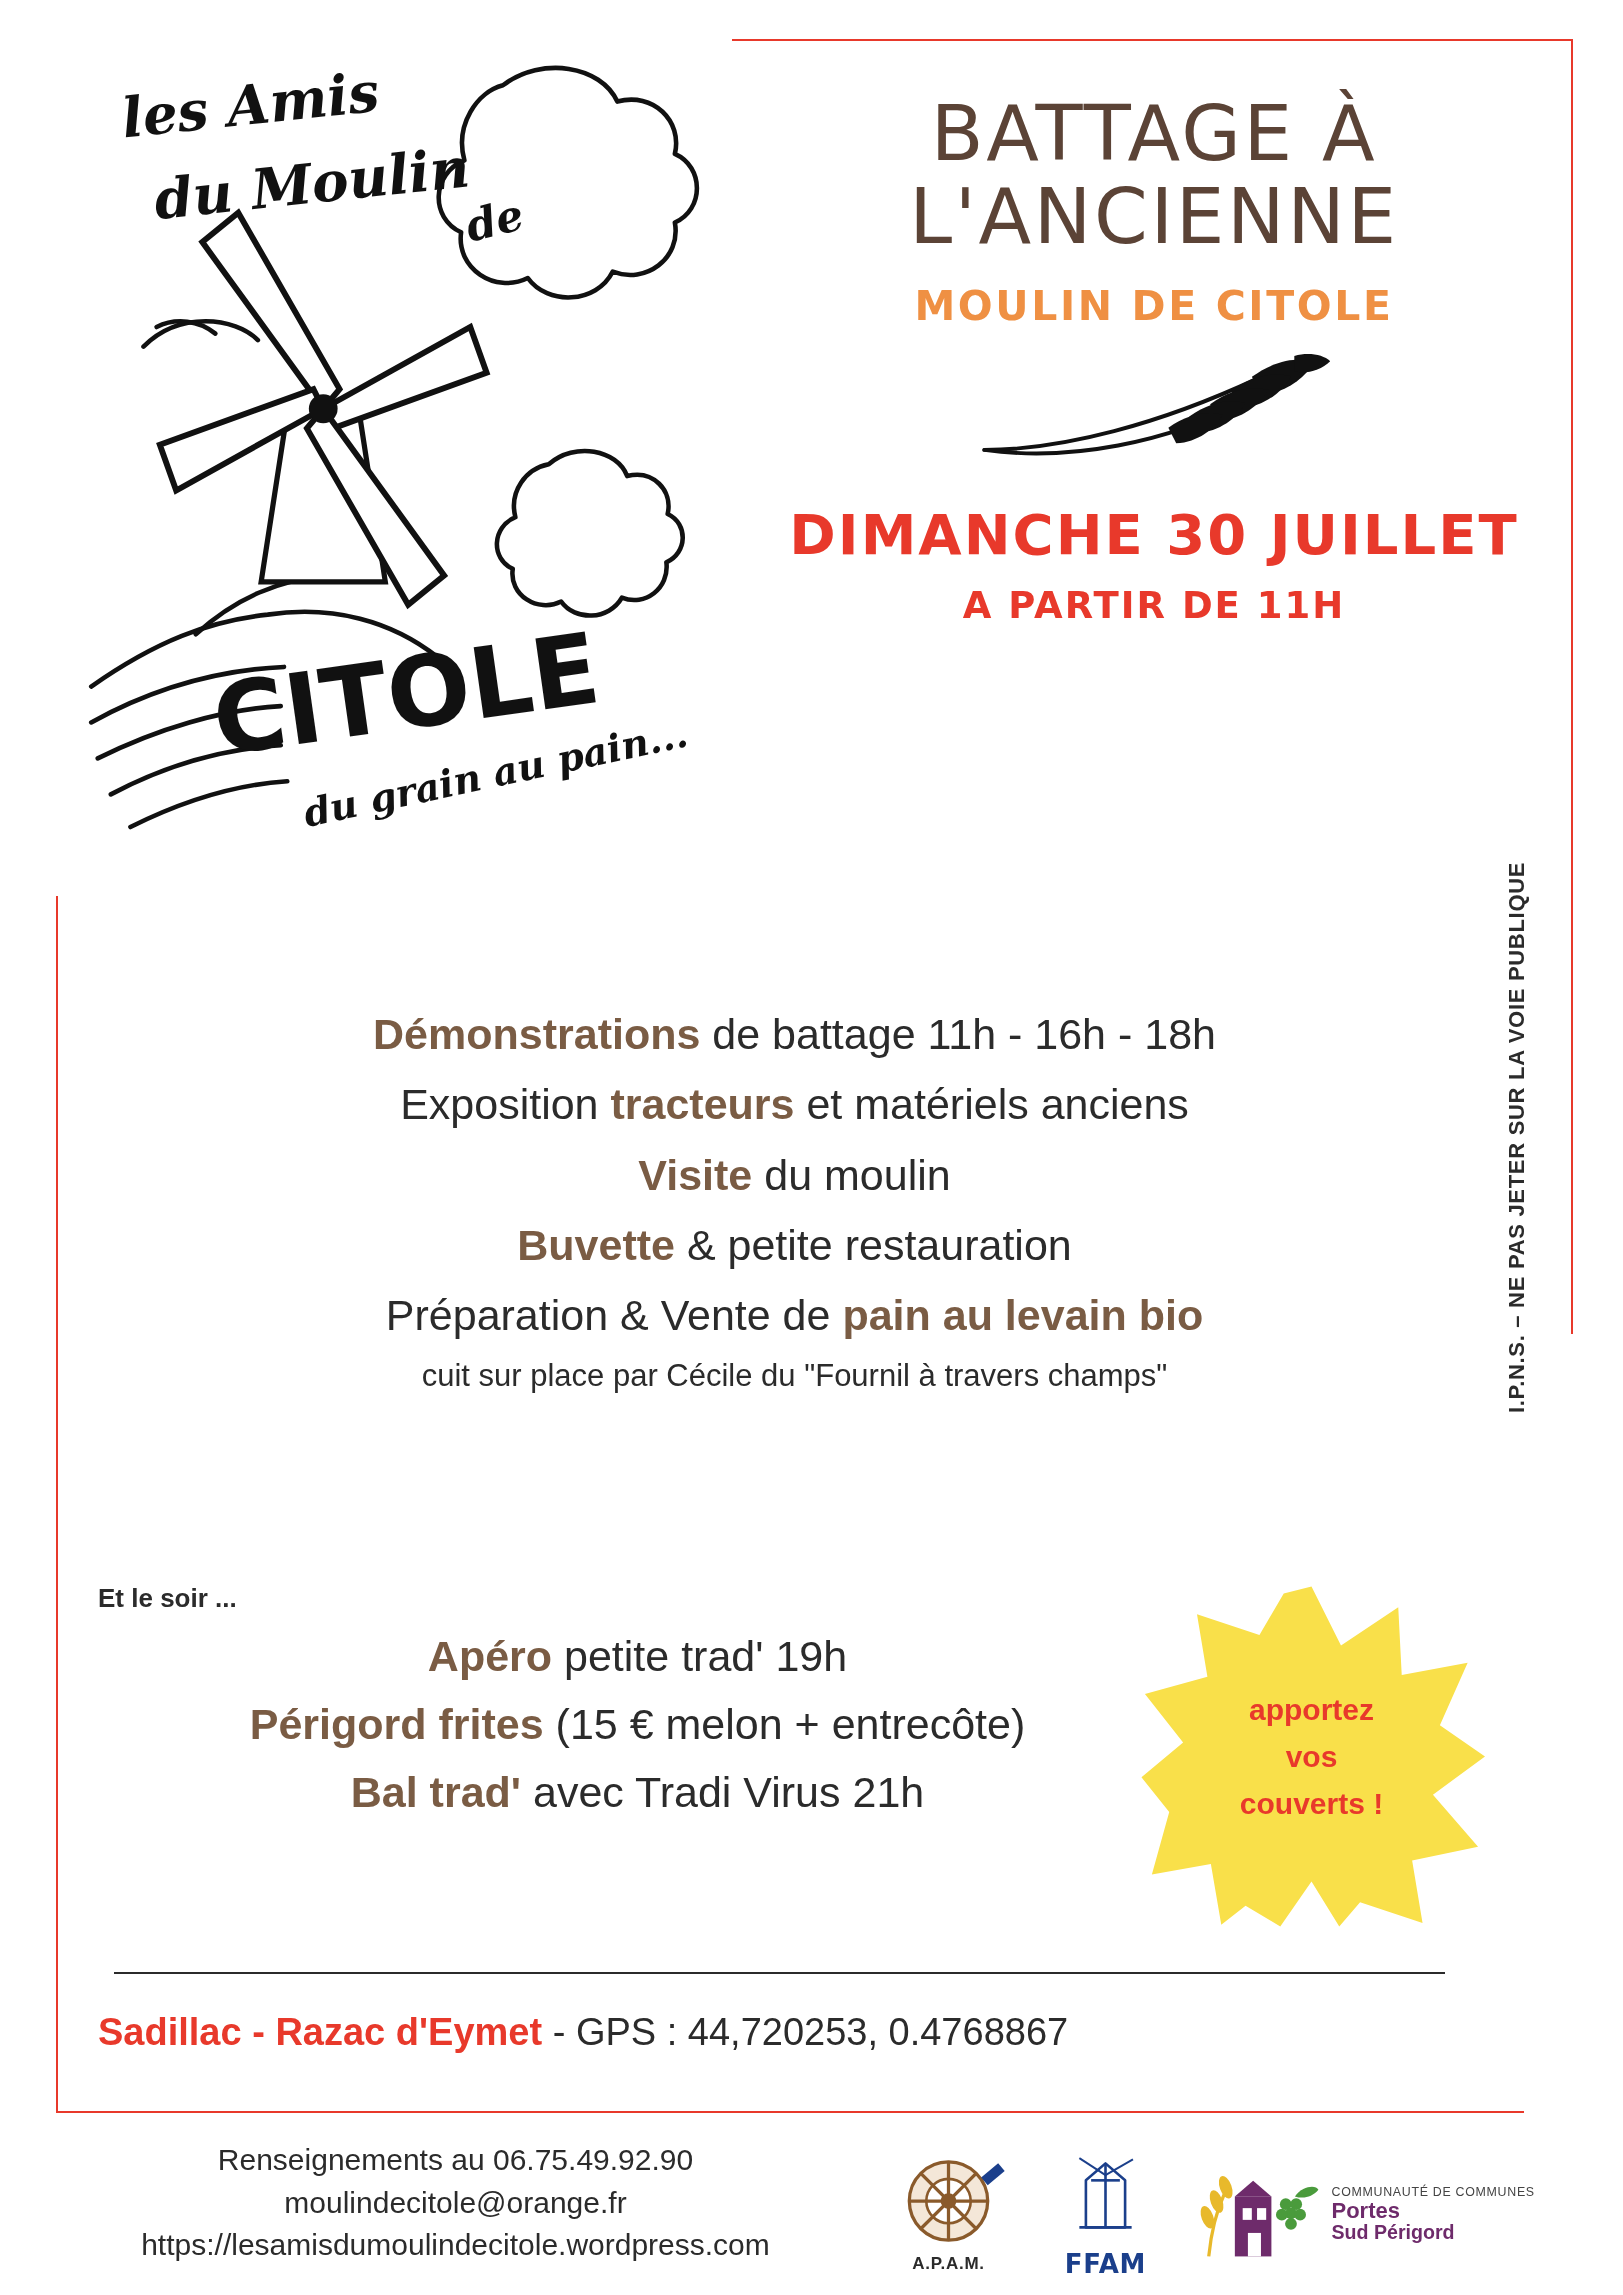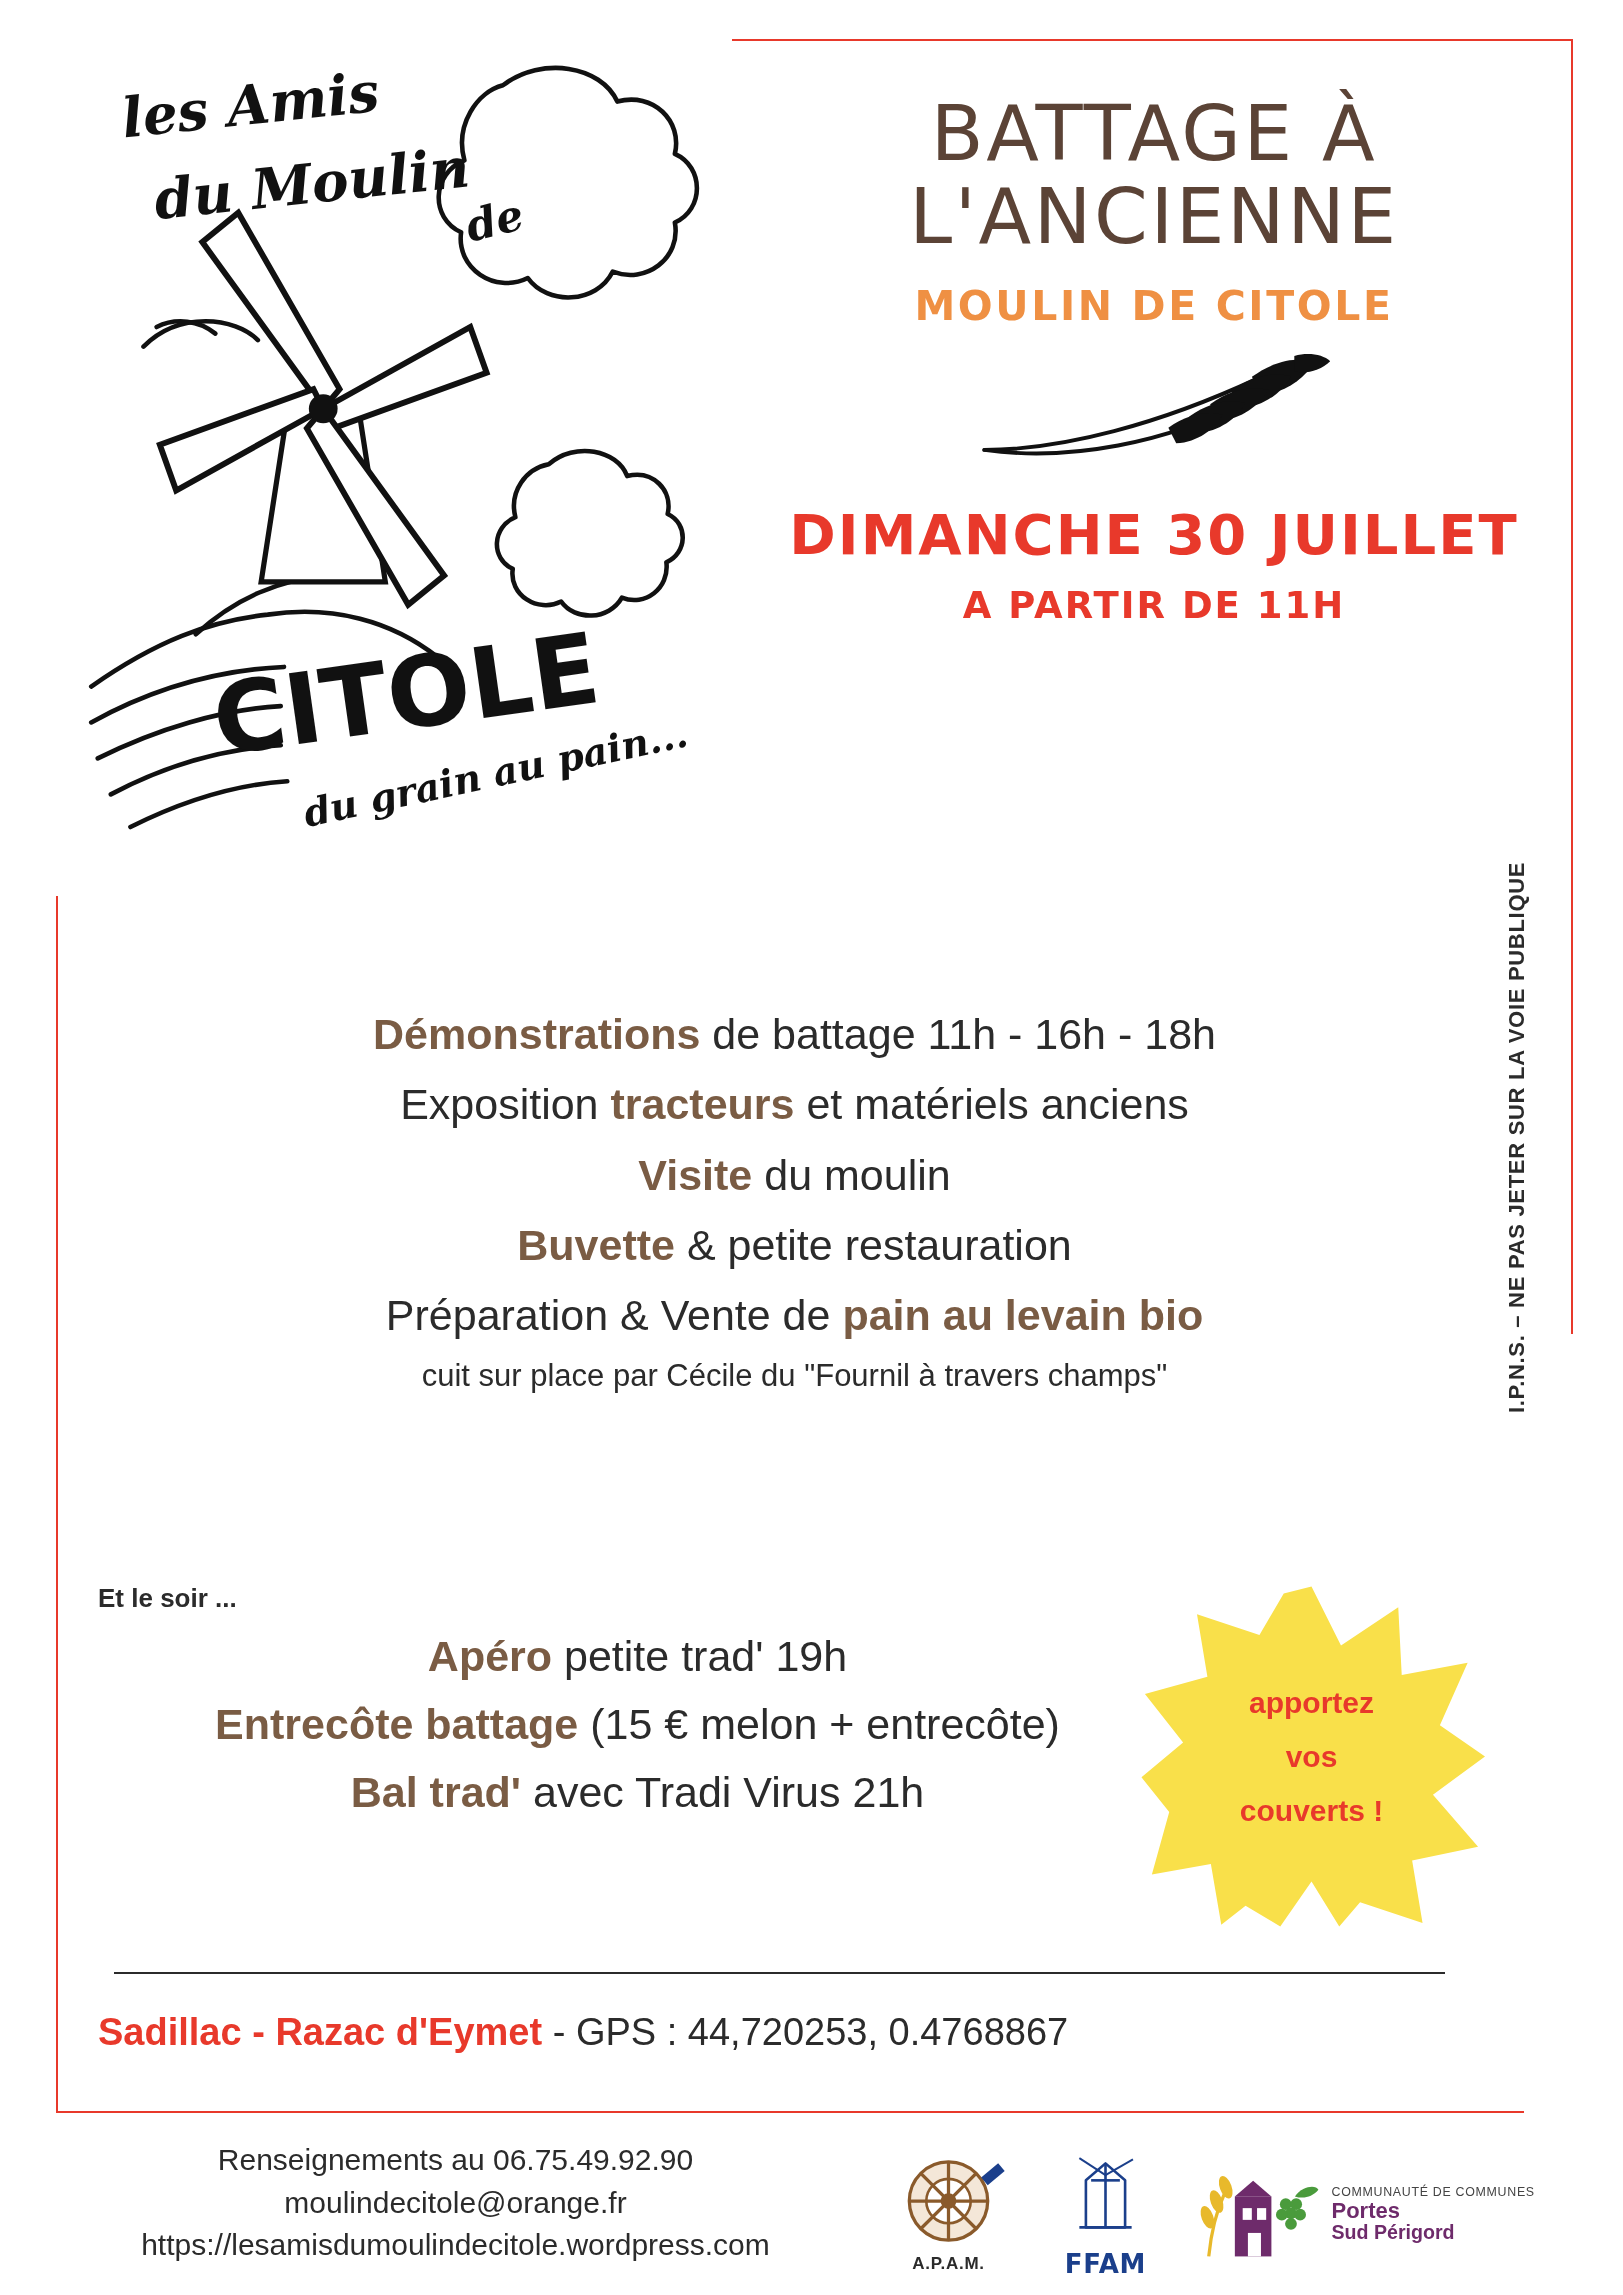--- a/index.html
+++ b/index.html
@@ -159,21 +159,21 @@
     height: 347px;
   }
   .burst svg { position:absolute; inset:0; width:100%; height:100%; }
   .burst-text {
     position: absolute;
     inset: 0;
     display: flex;
     flex-direction: column;
     align-items: center;
     justify-content: center;
-    gap: 20px;
+    gap: 13px;
     color: #e8392b;
     font-weight: bold;
     font-size: 30px;
     text-align: left;
     pointer-events: none;
   }
 
   
   .divider {
     position: absolute;
@@ -370,21 +370,21 @@
   <div class="small-note">cuit sur place par Cécile du "Fournil à travers champs"</div>
 </div>
 
 <div class="evening-label">Et le soir ...</div>
 
 <div class="evening">
   <div class="row">
     <span class="hl">Apéro</span><span> petite trad' 19h</span>
   </div>
   <div class="row">
-    <span class="hl">Entrecôte battage</span><span> (15 € melon + entrecôte)</span>
+    <span class="hl">Périgord frites</span><span> (15 € melon + entrecôte)</span>
   </div>
   <div class="row">
     <span class="hl">Bal trad'</span><span> avec Tradi Virus 21h</span>
   </div>
 </div>
 
 <div class="burst">
   <svg viewBox="0 0 200 200" xmlns="http://www.w3.org/2000/svg">
     <polygon fill="#f9e04a" points="100,2 117,36 150,14 152,53 190,46 174,82 200,100 170,122 196,152 158,160 164,196 128,184 116,198 100,172 82,198 62,186 48,197 42,162 8,168 18,132 2,112 26,92 4,64 40,54 34,18 70,30 84,6"></polygon>
   </svg>

